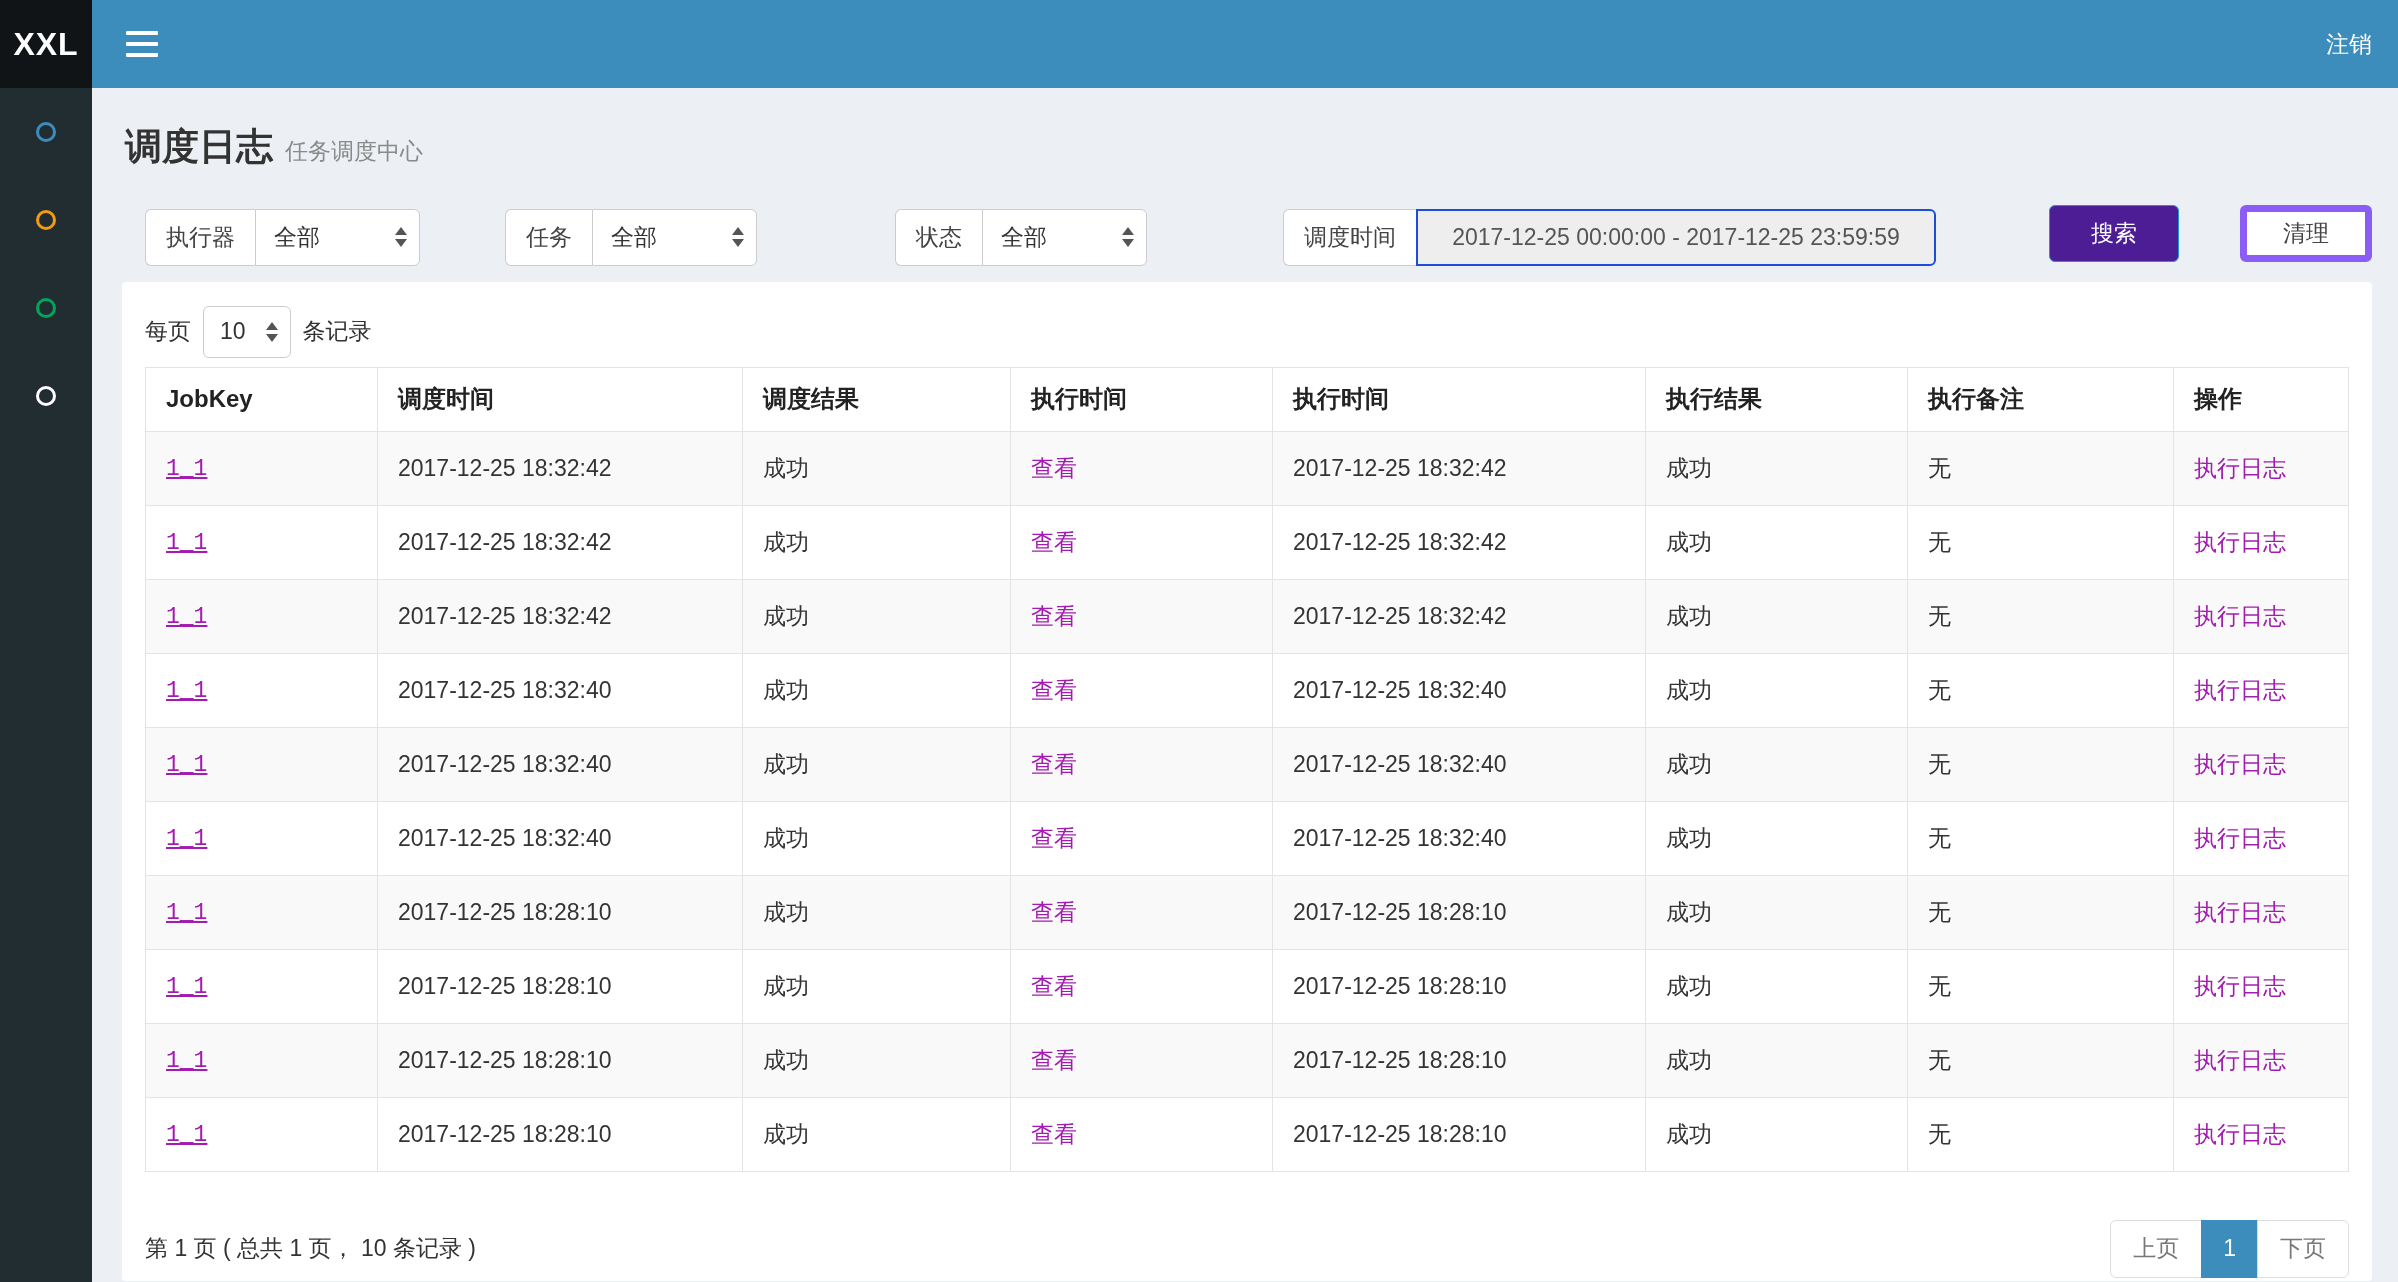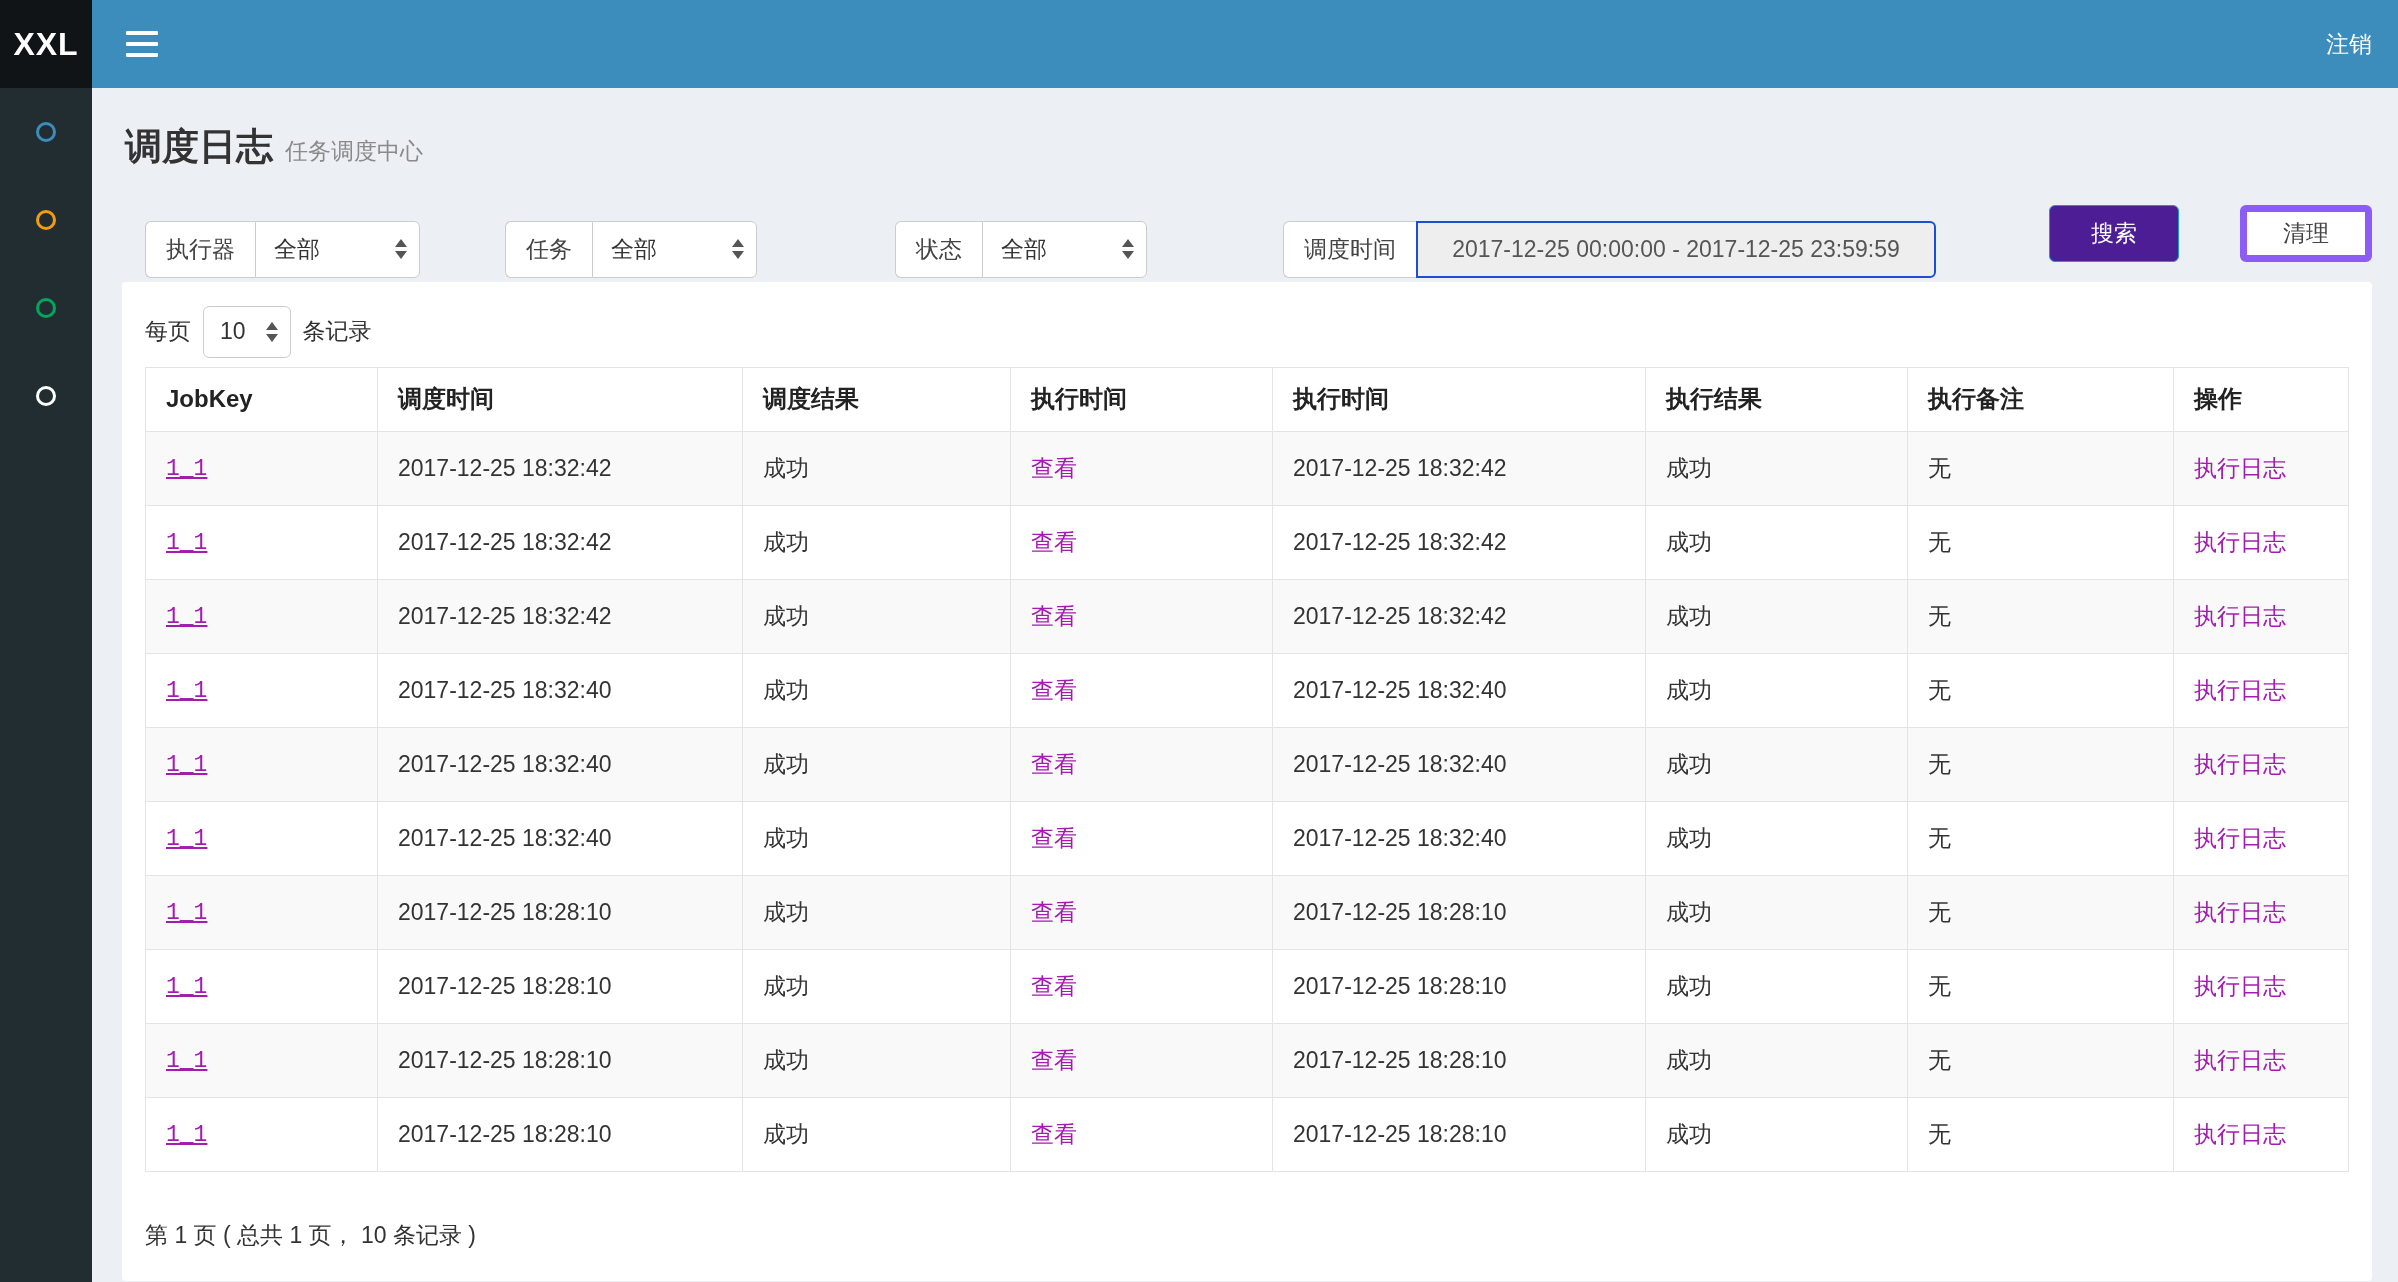--- a/index.html
+++ b/index.html
@@ -21,21 +21,21 @@
   .sidebar { position:absolute; top:88px; left:0; width:92px; height:1194px; background:#222d32; }
   .side-item { height:88px; display:flex; align-items:center; justify-content:center; cursor:pointer; }
   .circle-icon { width:20px; height:20px; border:3px solid #fff; border-radius:50%; display:block; }
   
   .main { position:absolute; left:92px; top:88px; width:2306px; height:1194px; }
   .content-header { padding:38px 0 0 33px; }
   .content-header h1 { margin:0; font-size:37px; font-weight:bold; color:#333; line-height:1.15; }
   .content-header h1 small { font-size:23px; color:#8a8a8a; font-weight:normal; margin-left:12px; }
   
   .filter-row { position:relative; height:57px; margin-top:36px; }
-  .igroup { position:absolute; top:16px; height:57px; display:flex; }
+  .igroup { position:absolute; top:4px; height:57px; display:flex; }
   .addon { height:57px; line-height:55px; padding:0 20px; background:#fff; border:1px solid #ccc; border-right:0; border-radius:6px 0 0 6px; font-size:23px; color:#444; white-space:nowrap; }
   .selectbox { position:relative; height:57px; border:1px solid #ccc; border-radius:0 6px 6px 0; background:#fff; display:flex; align-items:center; padding:0 48px 0 18px; font-size:23px; color:#333; width:165px; cursor:pointer; }
   .stepper { position:absolute; right:12px; top:50%; transform:translateY(-50%); display:flex; flex-direction:column; align-items:center; gap:4px; }
   .tri-up { width:0; height:0; border-left:6px solid transparent; border-right:6px solid transparent; border-bottom:8px solid #555; }
   .tri-dn { width:0; height:0; border-left:6px solid transparent; border-right:6px solid transparent; border-top:8px solid #555; }
   .time-input { height:57px; width:520px; border:2px solid #1d4ed8; border-radius:0 6px 6px 0; background:#eee; color:#555; font-size:23px; display:flex; align-items:center; justify-content:center; white-space:nowrap; cursor:pointer; }
   .btn { position:absolute; top:0; height:57px; border-radius:6px; font-size:23px; display:flex; align-items:center; justify-content:center; cursor:pointer; }
   .btn-search { left:1957px; width:130px; background:#4c1d95; border:1px solid #1d97cf; color:#fff; }
   .btn-clear { left:2148px; width:132px; background:#fff; border:7px solid #8b5cf6; color:#444; }
   
@@ -287,16 +287,21 @@
             <td>2017-12-25 18:28:10</td>
             <td class="green">成功</td>
             <td>无</td>
             <td><a class="cell-link">执行日志</a></td>
           </tr>
         </tbody>
     </table>
 
     <div class="table-footer">
       <div class="page-info">第 1 页 ( 总共 1 页， 10 条记录 )</div>
+      <div class="pagination">
+        <div class="page-btn first">上页</div>
+        <div class="page-btn active">1</div>
+        <div class="page-btn last">下页</div>
+      </div>
     </div>
 
   </div>
 </main>
 
 </body></html>

